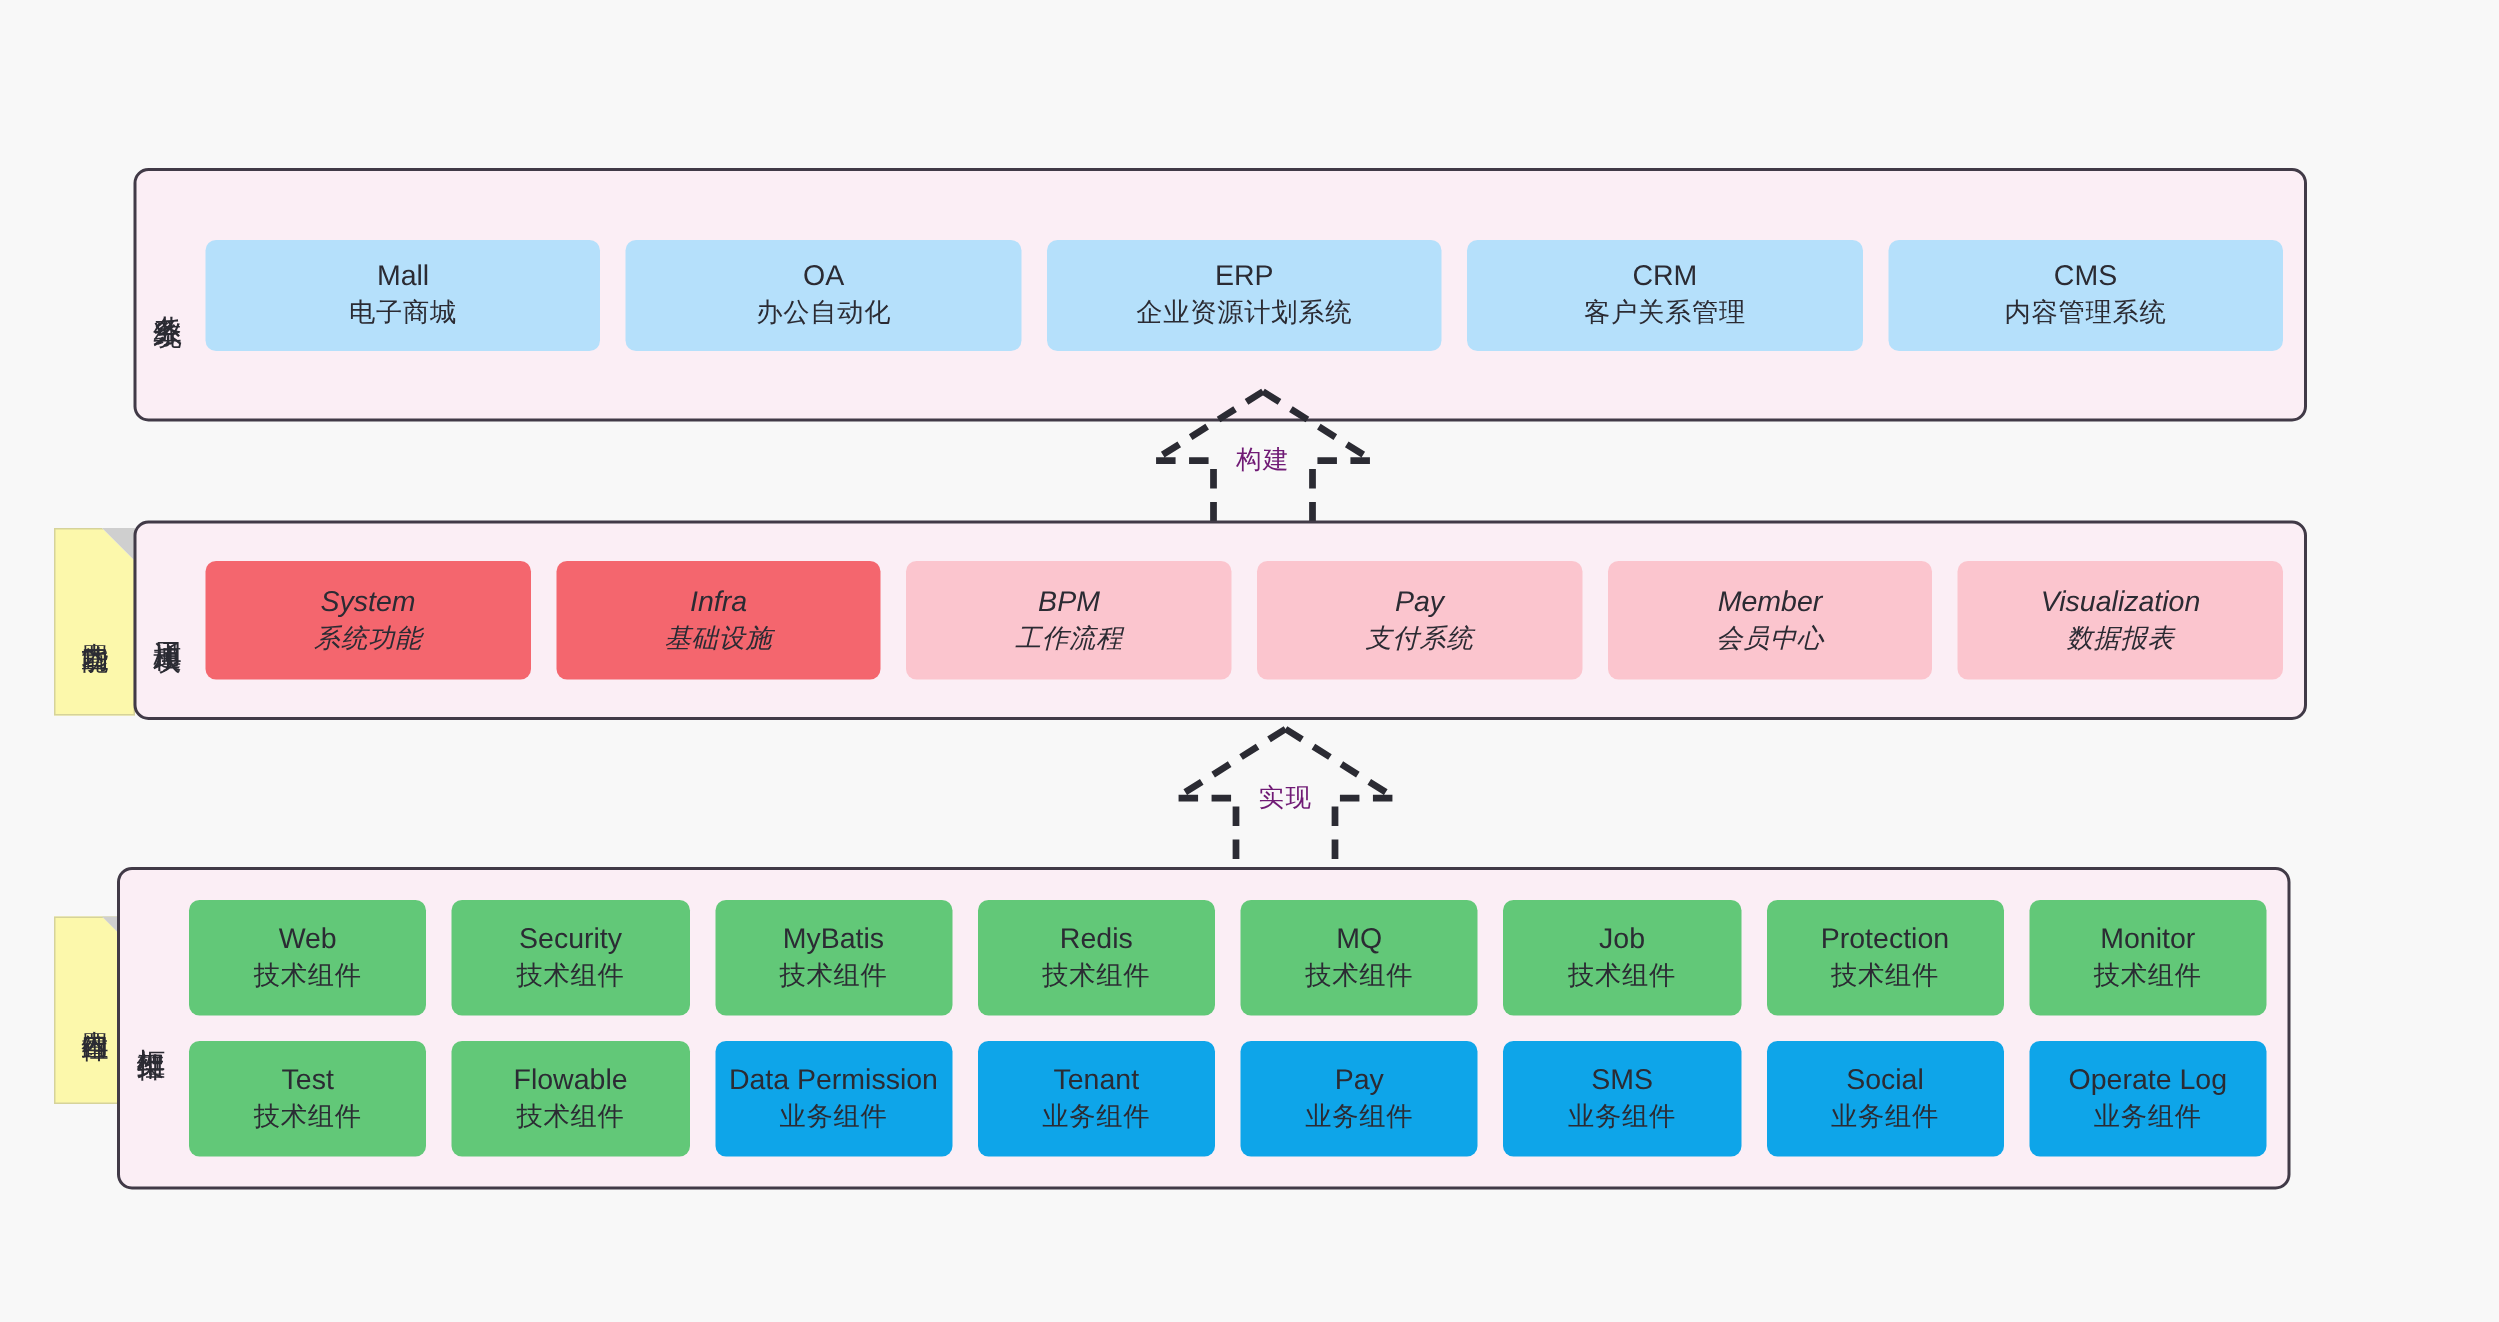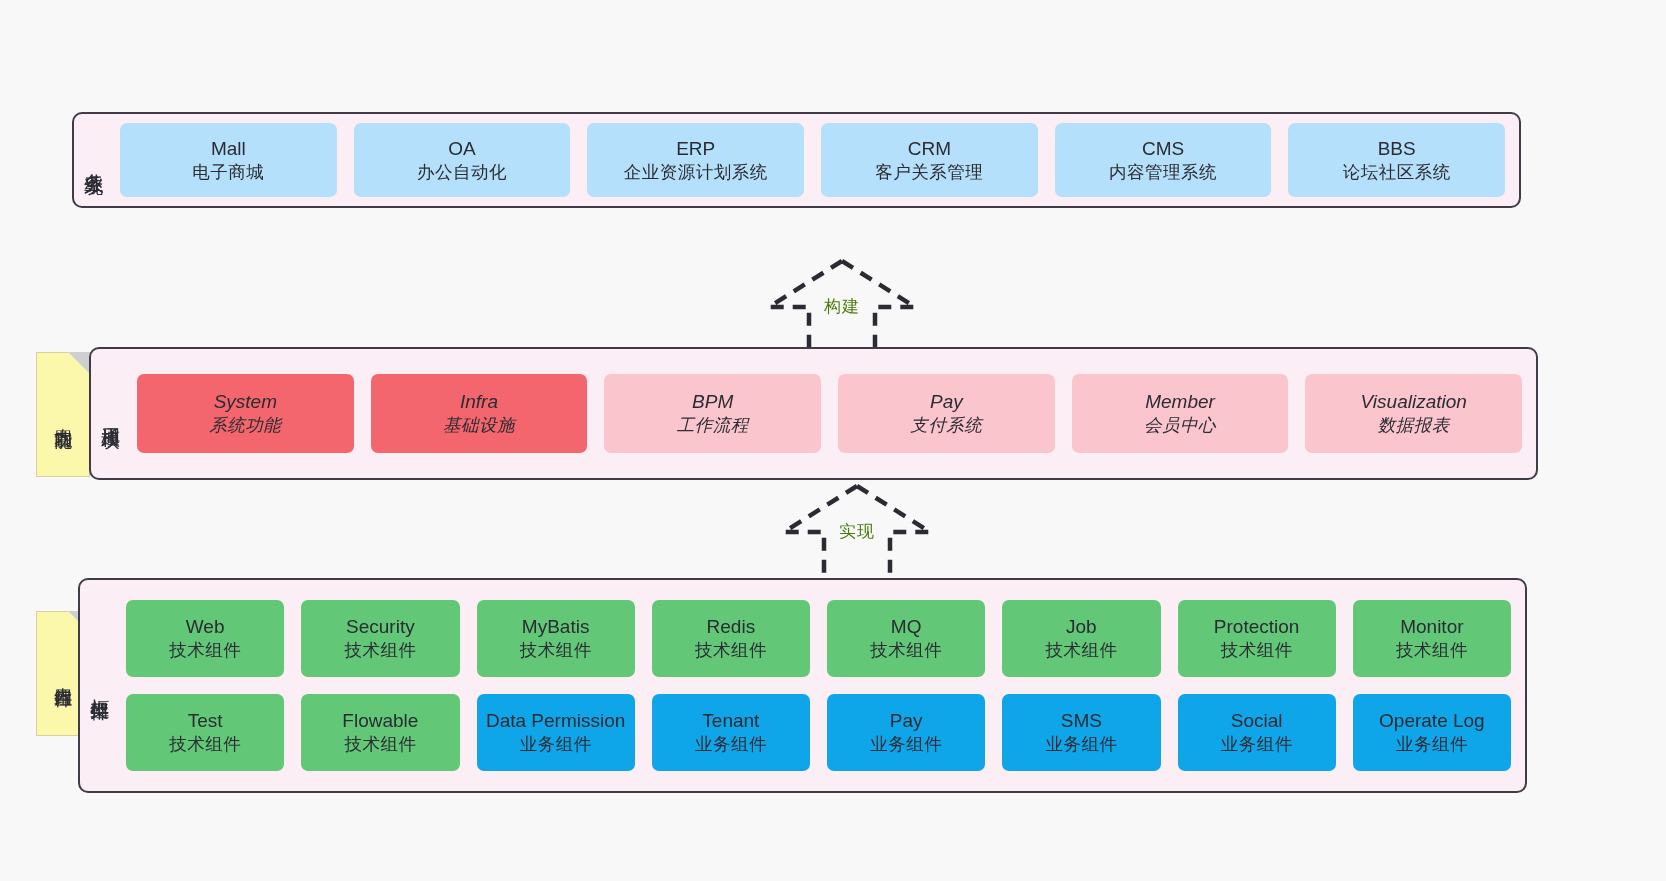--- a/index.html
+++ b/index.html
@@ -92,21 +92,21 @@
   }
   .node.wrap-en .en { white-space: normal; }
 
   .n-blue       { background: #b5e0fb; }
   .n-red        { background: #f4666e; }
   .n-pink       { background: #fbc5ce; }
   .n-green      { background: #62c878; }
   .n-lightgreen { background: #0ea5e9; }
 
   
-  #layer-business { left: 72px;  top: 112px; width: 1449px; height: 96px; }
+  #layer-business { left: 89px;  top: 112px; width: 1449px; height: 169px; }
   #layer-modules  { left: 89px;  top: 347px; width: 1449px; height: 133px; }
   #layer-framework{ left: 78px;  top: 578px; width: 1449px; height: 215px; }
 
   #layer-business  .row { height: 74px; }
   #layer-modules   .row { height: 79px; font-style: italic; }
   #layer-framework .row { height: 77px; }
 
   
   .note {
     position: absolute;
@@ -157,21 +157,21 @@
     height: 100px;
   }
   .uml-arrow svg { display: block; overflow: visible; }
   .uml-arrow .arrow-label {
     position: absolute;
     left: 50%;
     transform: translateX(-50%);
     top: 38px;
     font-size: 17px;
     letter-spacing: 1px;
-    color: #4d7c0f;
+    color: #701a75;
     background: transparent;
     white-space: nowrap;
     user-select: none;
   }
   #arrow-build   { left: 757px; top: 257px; }
   #arrow-realize { left: 772px; top: 482px; text-decoration: underline; }
 </style>
 </head>
 <body>
 
@@ -193,24 +193,20 @@
           <span class="en">ERP</span>
           <span class="cn">企业资源计划系统</span>
         </div>
         <div class="node n-blue">
           <span class="en">CRM</span>
           <span class="cn">客户关系管理</span>
         </div>
         <div class="node n-blue">
           <span class="en">CMS</span>
           <span class="cn">内容管理系统</span>
-        </div>
-        <div class="node n-blue">
-          <span class="en">BBS</span>
-          <span class="cn">论坛社区系统</span>
         </div>
       </div>
     </div>
   </div>
 
   <div class="uml-arrow" id="arrow-build">
     <svg width="170" height="100" viewBox="0 0 170 100" aria-hidden="true">
       <g fill="none" stroke="#2b2b33" stroke-width="4.5" stroke-dasharray="13 9" stroke-linecap="butt">
         <path d="M85 4 L158 50 L118 50 L118 100"></path>
         <path d="M85 4 L12 50 L52 50 L52 100"></path>

